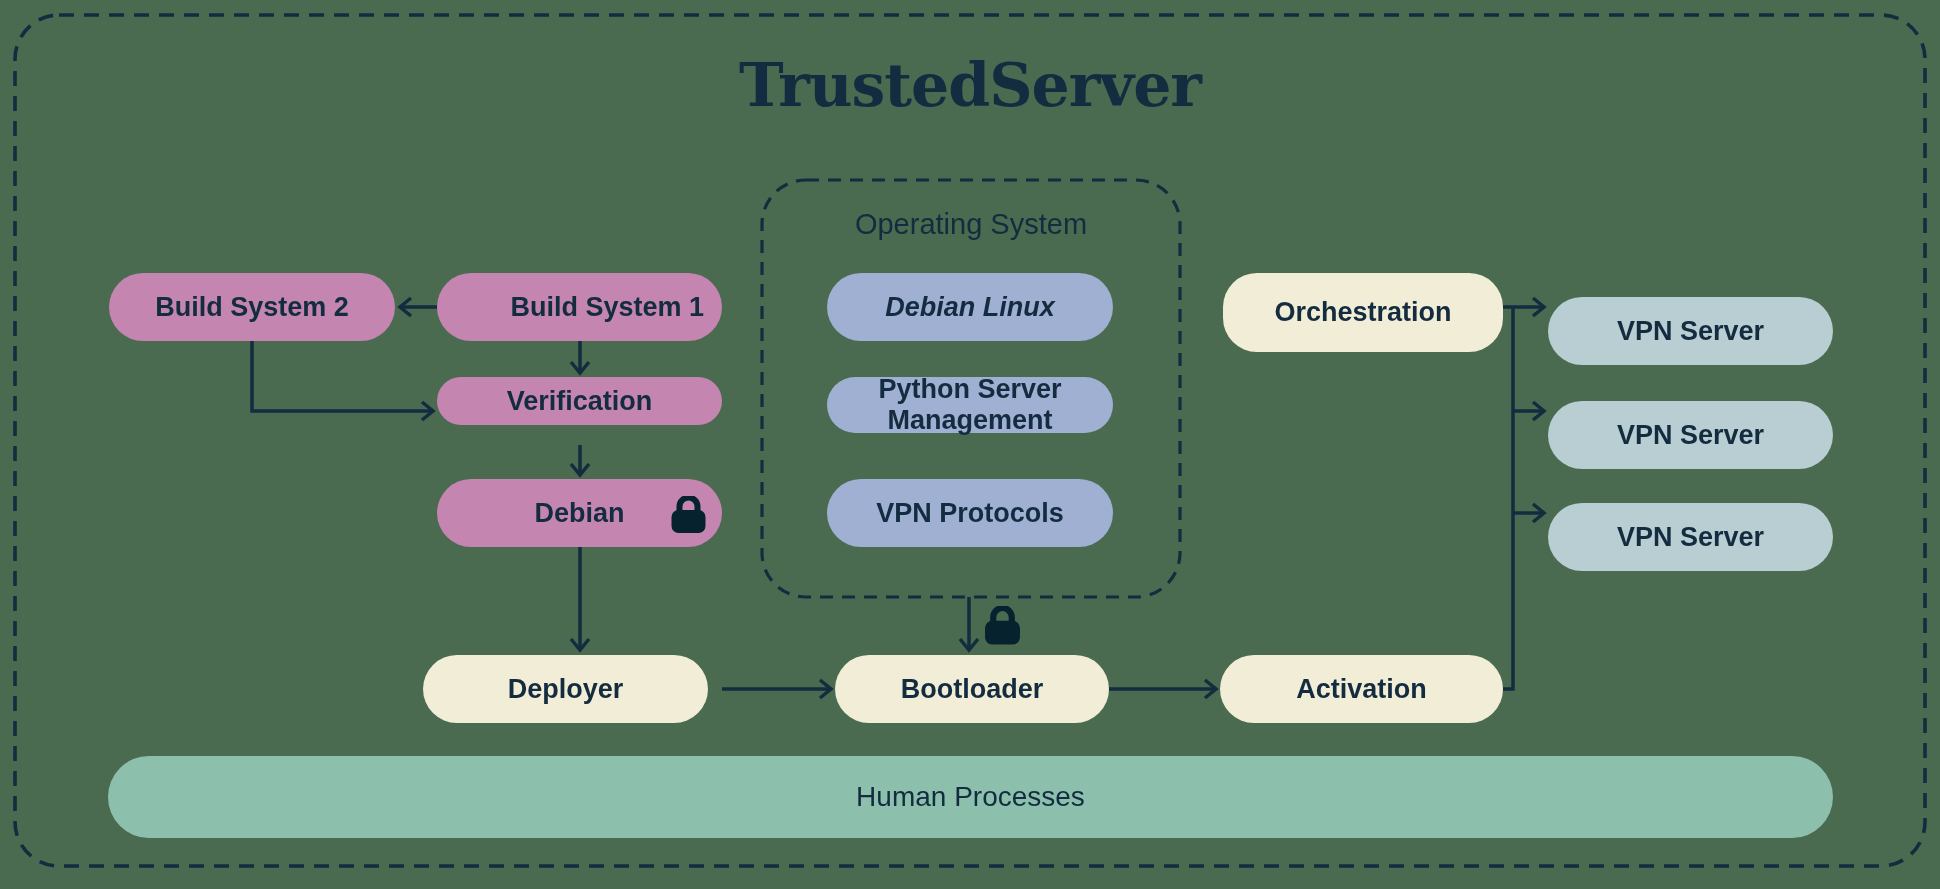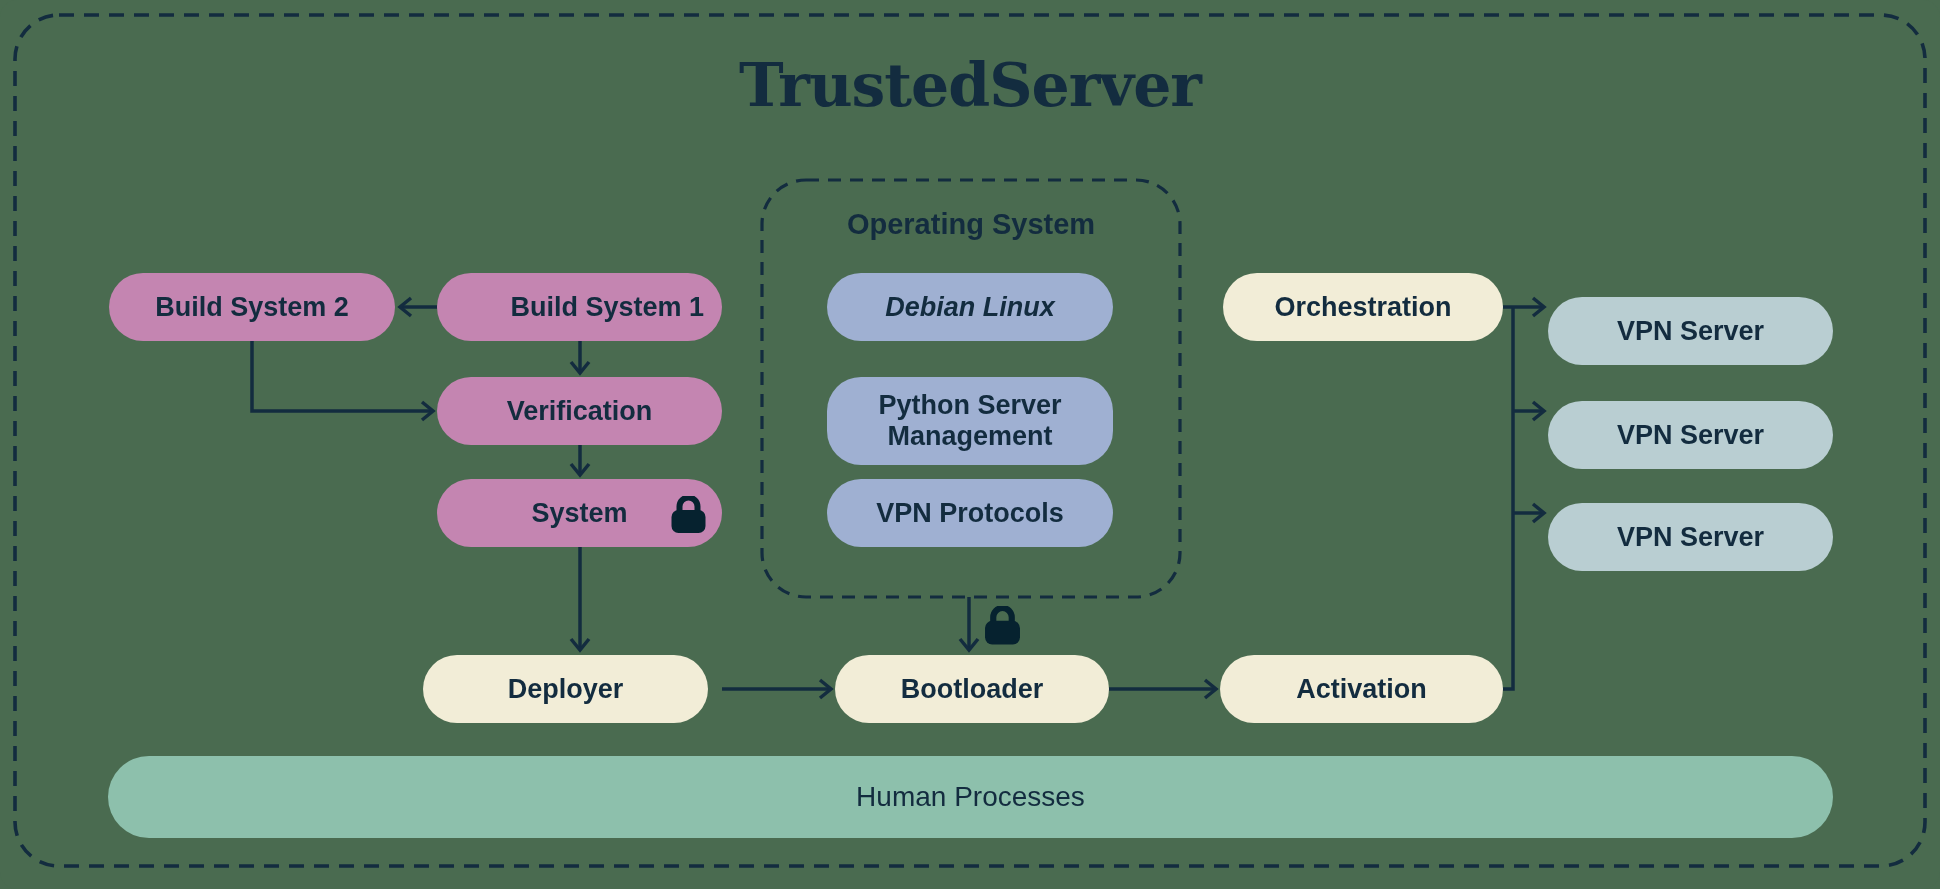--- a/index.html
+++ b/index.html
@@ -26,21 +26,21 @@
   .node{
     position:absolute;display:flex;align-items:center;justify-content:center;
     border-radius:34px;color:var(--navy,#132c3f);
     font-weight:700;font-size:27px;line-height:31px;text-align:center;padding:16px 18px;
   }
   .c-pink{background:var(--pink,#c485b1);}
   .c-peri{background:var(--periwinkle,#9fb0d2);}
   .c-cream{background:var(--cream,#f2edd7);}
   .c-pale{background:var(--pale-teal,#b9ced2);margin-top:24px;}
   .group-title{
-    position:absolute;text-align:center;font-weight:700;font-size:29px;
+    position:absolute;text-align:center;font-weight:400;font-size:29px;
     color:var(--navy,#132c3f);
   }
   .bar{
     position:absolute;left:108px;top:756px;width:1725px;height:82px;border-radius:41px;
     background:var(--teal-bar,#8dc0ac);display:flex;align-items:center;justify-content:center;
     font-weight:400;font-size:28px;color:var(--navy,#132c3f);
   }
   .lock{position:absolute;}
   .lock .body{fill:var(--ink,#06222f);}
   .lock .shackle{fill:none;stroke:var(--ink,#06222f);stroke-width:6;}
@@ -78,38 +78,38 @@
   <div class="diagram-title">TrustedServer</div>
 
   <div class="group-title" style="left:762px;top:208px;width:418px;">Operating System</div>
 
   <div class="node c-pink" style="left:109px;top:273px;width:286px;height:68px;">
     <span>Build System 2</span>
   </div>
   <div class="node c-pink" style="left:437px;top:273px;width:285px;height:68px;justify-content:flex-end;">
     <span>Build System 1</span>
   </div>
-  <div class="node c-pink" style="left:437px;top:377px;width:285px;height:68px;">
+  <div class="node c-pink" style="left:437px;top:377px;width:285px;height:48px;">
     <span>Verification</span>
   </div>
   <div class="node c-pink" style="left:437px;top:479px;width:285px;height:68px;">
-    <span>System</span>
+    <span>Debian</span>
   </div>
 
   <div class="node c-peri" style="left:827px;top:273px;width:286px;height:68px;font-style:italic;">
     <span>Debian Linux</span>
   </div>
-  <div class="node c-peri" style="left:827px;top:377px;width:286px;height:88px;">
+  <div class="node c-peri" style="left:827px;top:377px;width:286px;height:56px;">
     <span>Python Server Management</span>
   </div>
   <div class="node c-peri" style="left:827px;top:479px;width:286px;height:68px;">
     <span>VPN Protocols</span>
   </div>
 
-  <div class="node c-cream" style="left:1223px;top:273px;width:280px;height:68px;justify-content:center;">
+  <div class="node c-cream" style="left:1223px;top:273px;width:280px;height:79px;justify-content:center;">
     <span>Orchestration</span>
   </div>
   <div class="node c-pale" style="left:1548px;top:273px;width:285px;height:68px;">
     <span>VPN Server</span>
   </div>
   <div class="node c-pale" style="left:1548px;top:377px;width:285px;height:68px;">
     <span>VPN Server</span>
   </div>
   <div class="node c-pale" style="left:1548px;top:479px;width:285px;height:68px;">
     <span>VPN Server</span>

